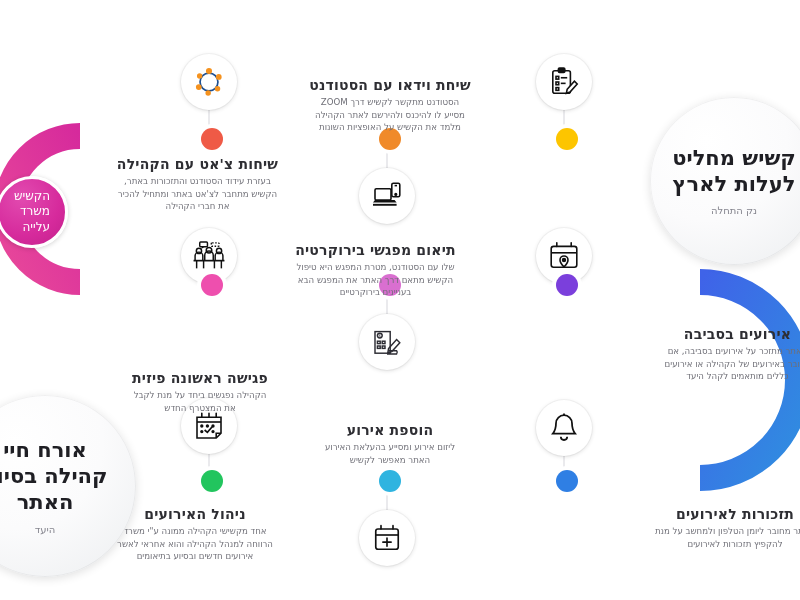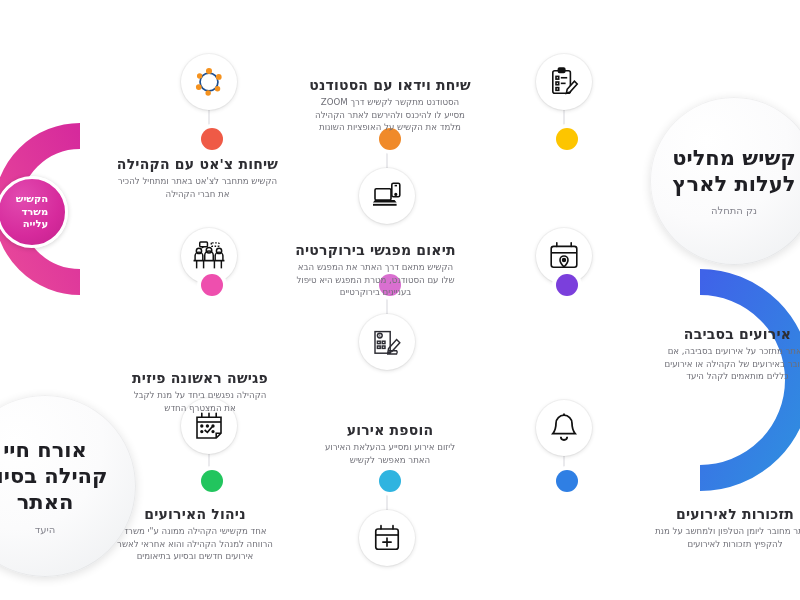--- a/index.html
+++ b/index.html
@@ -60,21 +60,21 @@
   #badge-end .sub{font-size:10px;color:#85858e;margin-top:9px;}
 
   #badge-pink{
     position:absolute;left:-4px;top:176px;width:66px;height:66px;border-radius:50%;
     background:radial-gradient(circle at 35% 28%, #e24bb0 0%, #d62a9c 60%, #c2208c 100%);
     border:3px solid #ffffff;
     box-shadow:0 1px 5px rgba(0,0,0,.18);
     display:flex;align-items:center;justify-content:center;
     z-index:9;
   }
-  #badge-pink .txt{font-size:10px;font-weight:700;color:#ffffff;line-height:1.26;}
+  #badge-pink .txt{font-size:12px;font-weight:400;color:#ffffff;line-height:1.26;}
   #badge-pink .txt span{display:block;}
 </style>
 </head>
 <body>
 
 <div id="stage">
 
   <svg id="track" viewBox="0 0 800 600">
     <defs>
       <linearGradient id="gradA" x1="1" y1="0" x2="0" y2="1">
@@ -282,30 +282,31 @@
       <span>כחלק מרישום בסוכנות מציעים לקשיש גם</span>
       <span>רישום ל2 תוכניות:</span>
       <span>1. תוכנית ליווי סטודנטים "תן יד לעלייה"</span>
       <span>2. תוכנית לבניית קהילה בארץ</span>
     </p>
   </div>
 
   <div class="block" style="right:480px;top:156px;width:245px;">
     <p class="ttl">שיחות צ'אט עם הקהילה</p>
     <p class="body">
+      <span>בעזרת עידוד הסטודנט והתזכורות באתר,</span>
       <span>הקשיש מתחבר לצ'אט באתר ומתחיל להכיר</span>
       <span>את חברי הקהילה</span>
     </p>
   </div>
 
   <div class="block" style="right:302px;top:242px;width:245px;">
     <p class="ttl">תיאום מפגשי בירוקרטיה</p>
     <p class="body">
+      <span>שלו עם הסטודנט, מטרת המפגש היא טיפול</span>
       <span>הקשיש מתאם דרך האתר את המפגש הבא</span>
-      <span>שלו עם הסטודנט, מטרת המפגש היא טיפול</span>
       <span>בעניינים בירוקרטיים</span>
     </p>
   </div>
 
   <div class="block" style="right:480px;top:326px;width:240px;margin-top:44px;">
     <p class="ttl">פגישה ראשונה פיזית</p>
     <p class="body">
       <span>הקהילה נפגשים ביחד על מנת לקבל</span>
       <span>את המצטרף החדש</span>
     </p>

